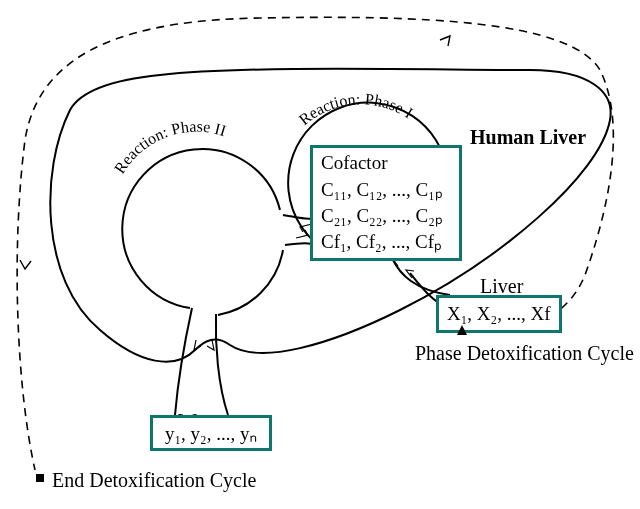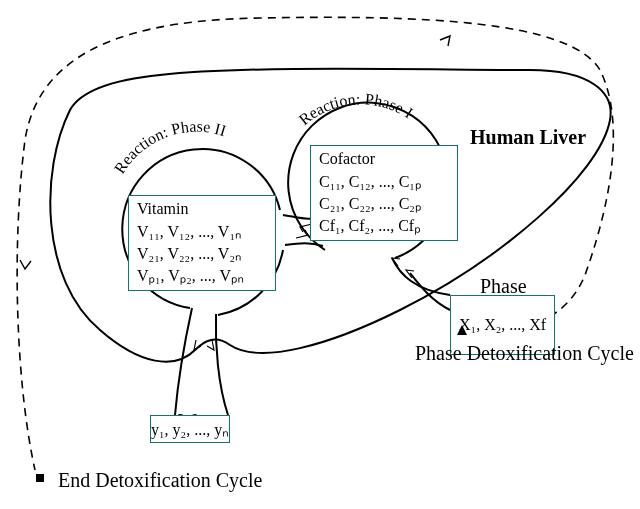--- a/index.html
+++ b/index.html
@@ -1,20 +1,20 @@
 <!DOCTYPE html>
 <html><head>
 <meta charset="utf-8">
 <style>
   html,body{margin:0;padding:0;width:640px;height:509px;background:#fff;font-family:"Times New Roman",serif;color:#000}
   .stage{position:relative;width:640px;height:509px}
   svg{position:absolute;top:0;left:0}
   .lbl{position:absolute;font-size:20px;line-height:1.05}
   .lbl.bold{font-weight:bold}
-  .box{position:absolute;border:1px solid #0f766e;background:#fff;padding:4px 8px;font-size:16px}
+  .box{position:absolute;border:3px solid #0f766e;background:#fff;padding:4px 8px;font-size:19px}
   .box .row{white-space:nowrap}
   .box .title{font-style:normal;margin-bottom:2px}
   .sq{position:absolute;width:8px;height:8px;background:#000}
   .tri{position:absolute;width:0;height:0;border-left:5px solid transparent;border-right:5px solid transparent;border-bottom:10px solid #000}
 </style>
 </head>
 <body>
 
 <div class="stage">
 
@@ -80,36 +80,30 @@
 
 <div class="lbl bold" style="left:470px;top:127px">Human Liver</div>
 
 <div class="box" style="left:310px;top:145px;width:130px">
   <div class="title">Cofactor</div>
   <div class="row">C₁₁, C₁₂, ..., C₁ₚ</div>
   <div class="row">C₂₁, C₂₂, ..., C₂ₚ</div>
   <div class="row">Cf₁, Cf₂, ..., Cfₚ</div>
 </div>
 
-<div class="box" style="left:128px;top:195px;width:130px">
-  <div class="title">Vitamin</div>
-  <div class="row">V₁₁, V₁₂, ..., V₁ₙ</div>
-  <div class="row">V₂₁, V₂₂, ..., V₂ₙ</div>
-  <div class="row">Vₚ₁, Vₚ₂, ..., Vₚₙ</div>
-</div>
 
-<div class="lbl" style="left:480px;top:276px">Phase</div>
-<div class="box" style="left:450px;top:295px;padding:20px 8px">
+<div class="lbl" style="left:480px;top:276px">Liver</div>
+<div class="box" style="left:436px;top:295px;padding:5px 8px">
   <span class="row">X₁, X₂, ..., Xf</span>
 </div>
 
 <div class="lbl" style="left:178px;top:411px">Waste</div>
-<div class="box" style="left:150px;top:415px;padding:2px 0">
+<div class="box" style="left:150px;top:415px;padding:2px 12px">
   <span class="row">y₁, y₂, ..., yₙ</span>
 </div>
 
 <div class="tri" style="left:457px;top:325px"></div>
 <div class="lbl" style="left:415px;top:343px">Phase Detoxification Cycle</div>
 
 <div class="sq" style="left:36px;top:474px"></div>
-<div class="lbl" style="left:58px;top:470px">End Detoxification Cycle</div>
+<div class="lbl" style="left:52px;top:470px">End Detoxification Cycle</div>
 
 </div>
 
 </body></html>

